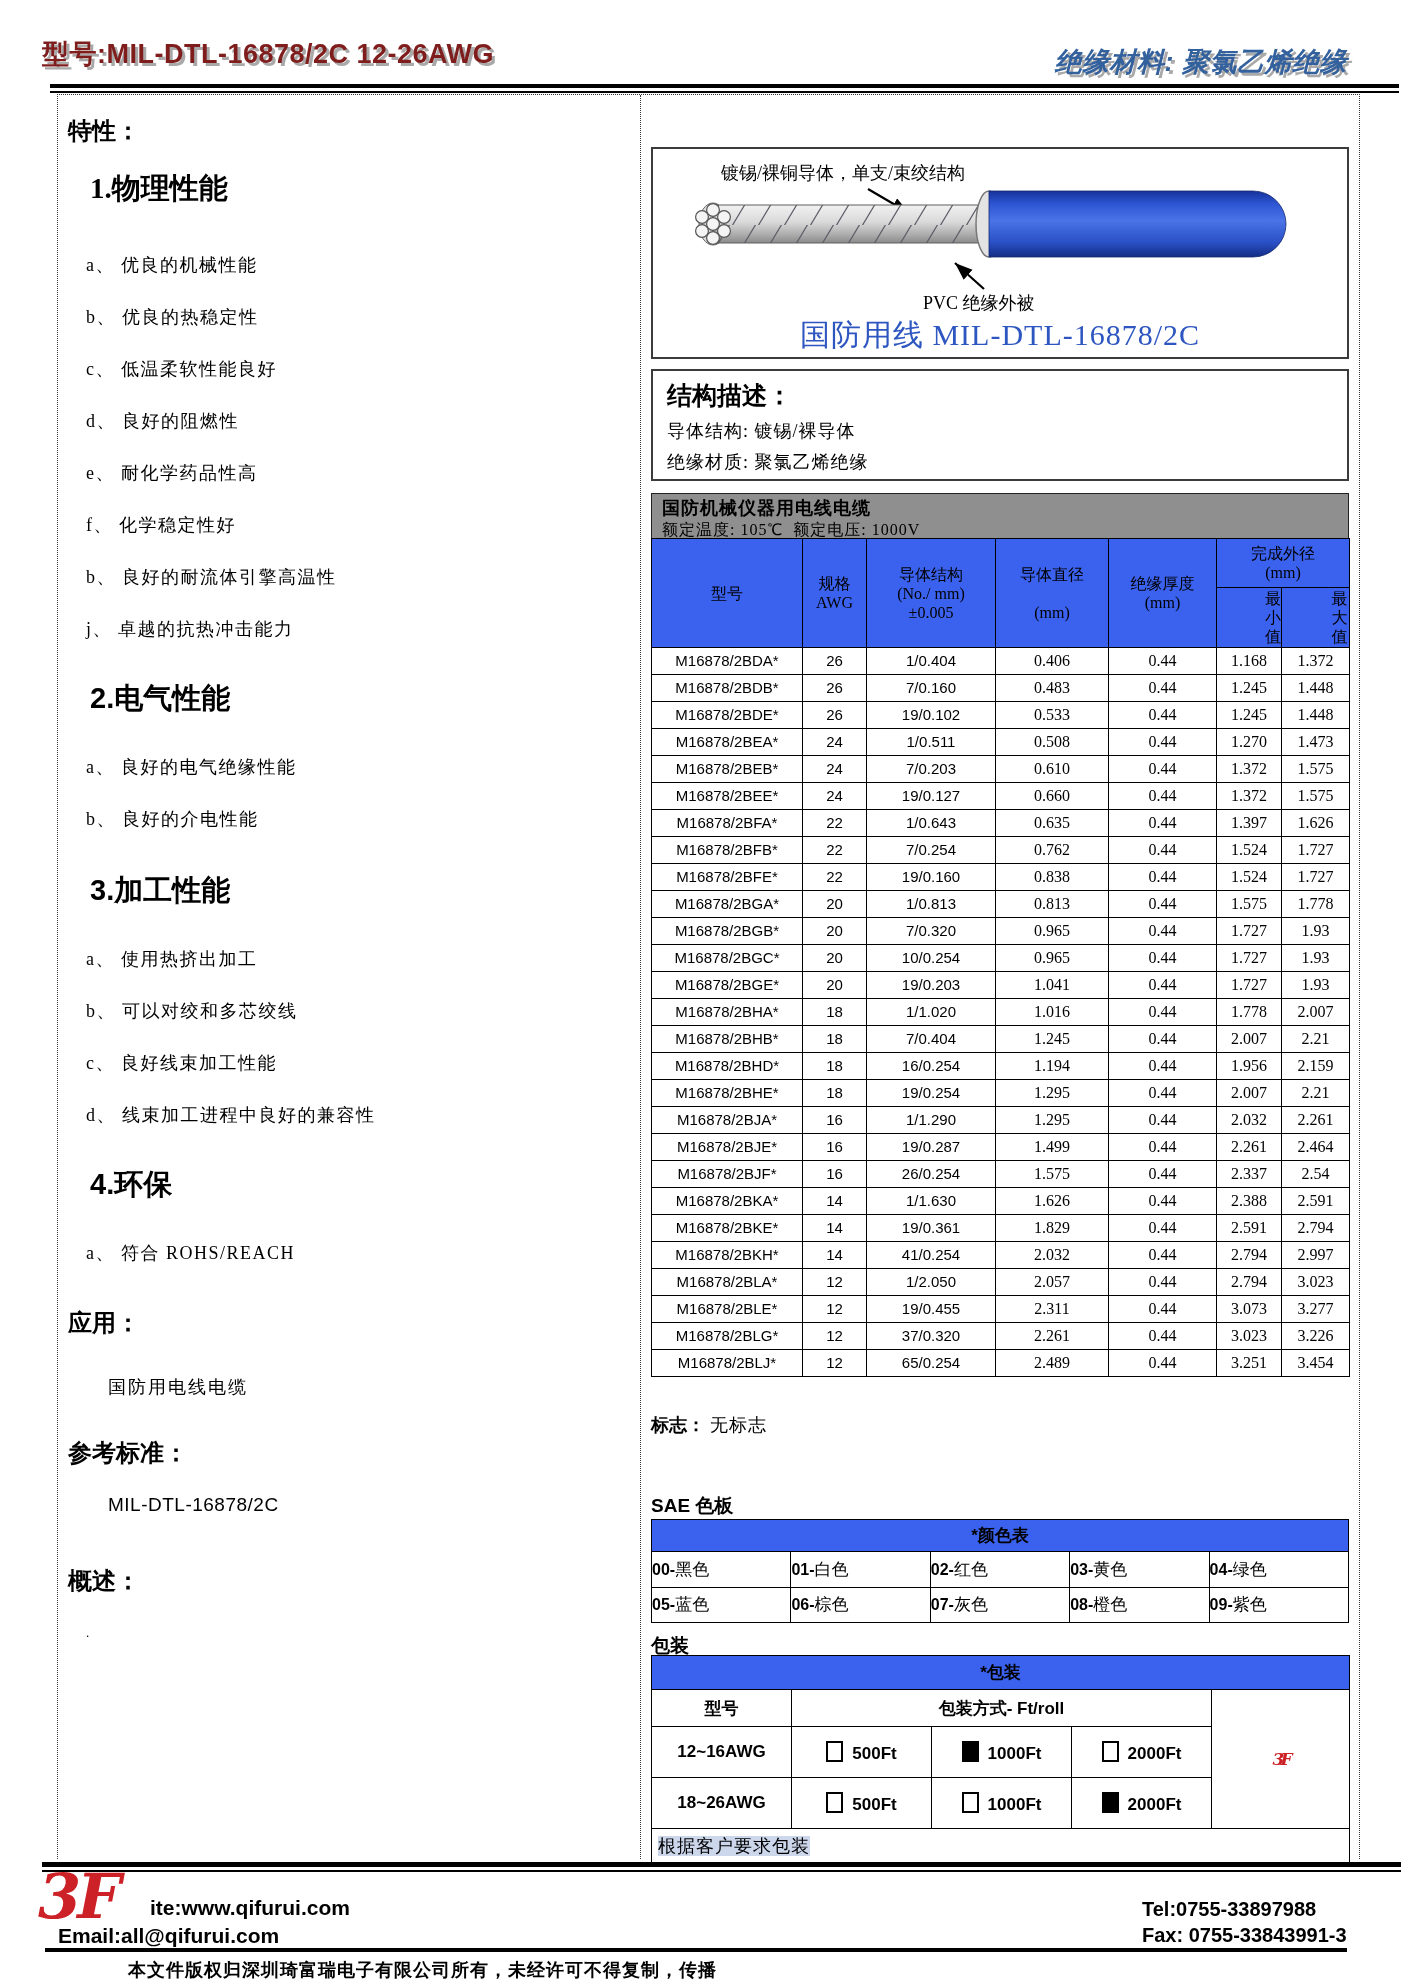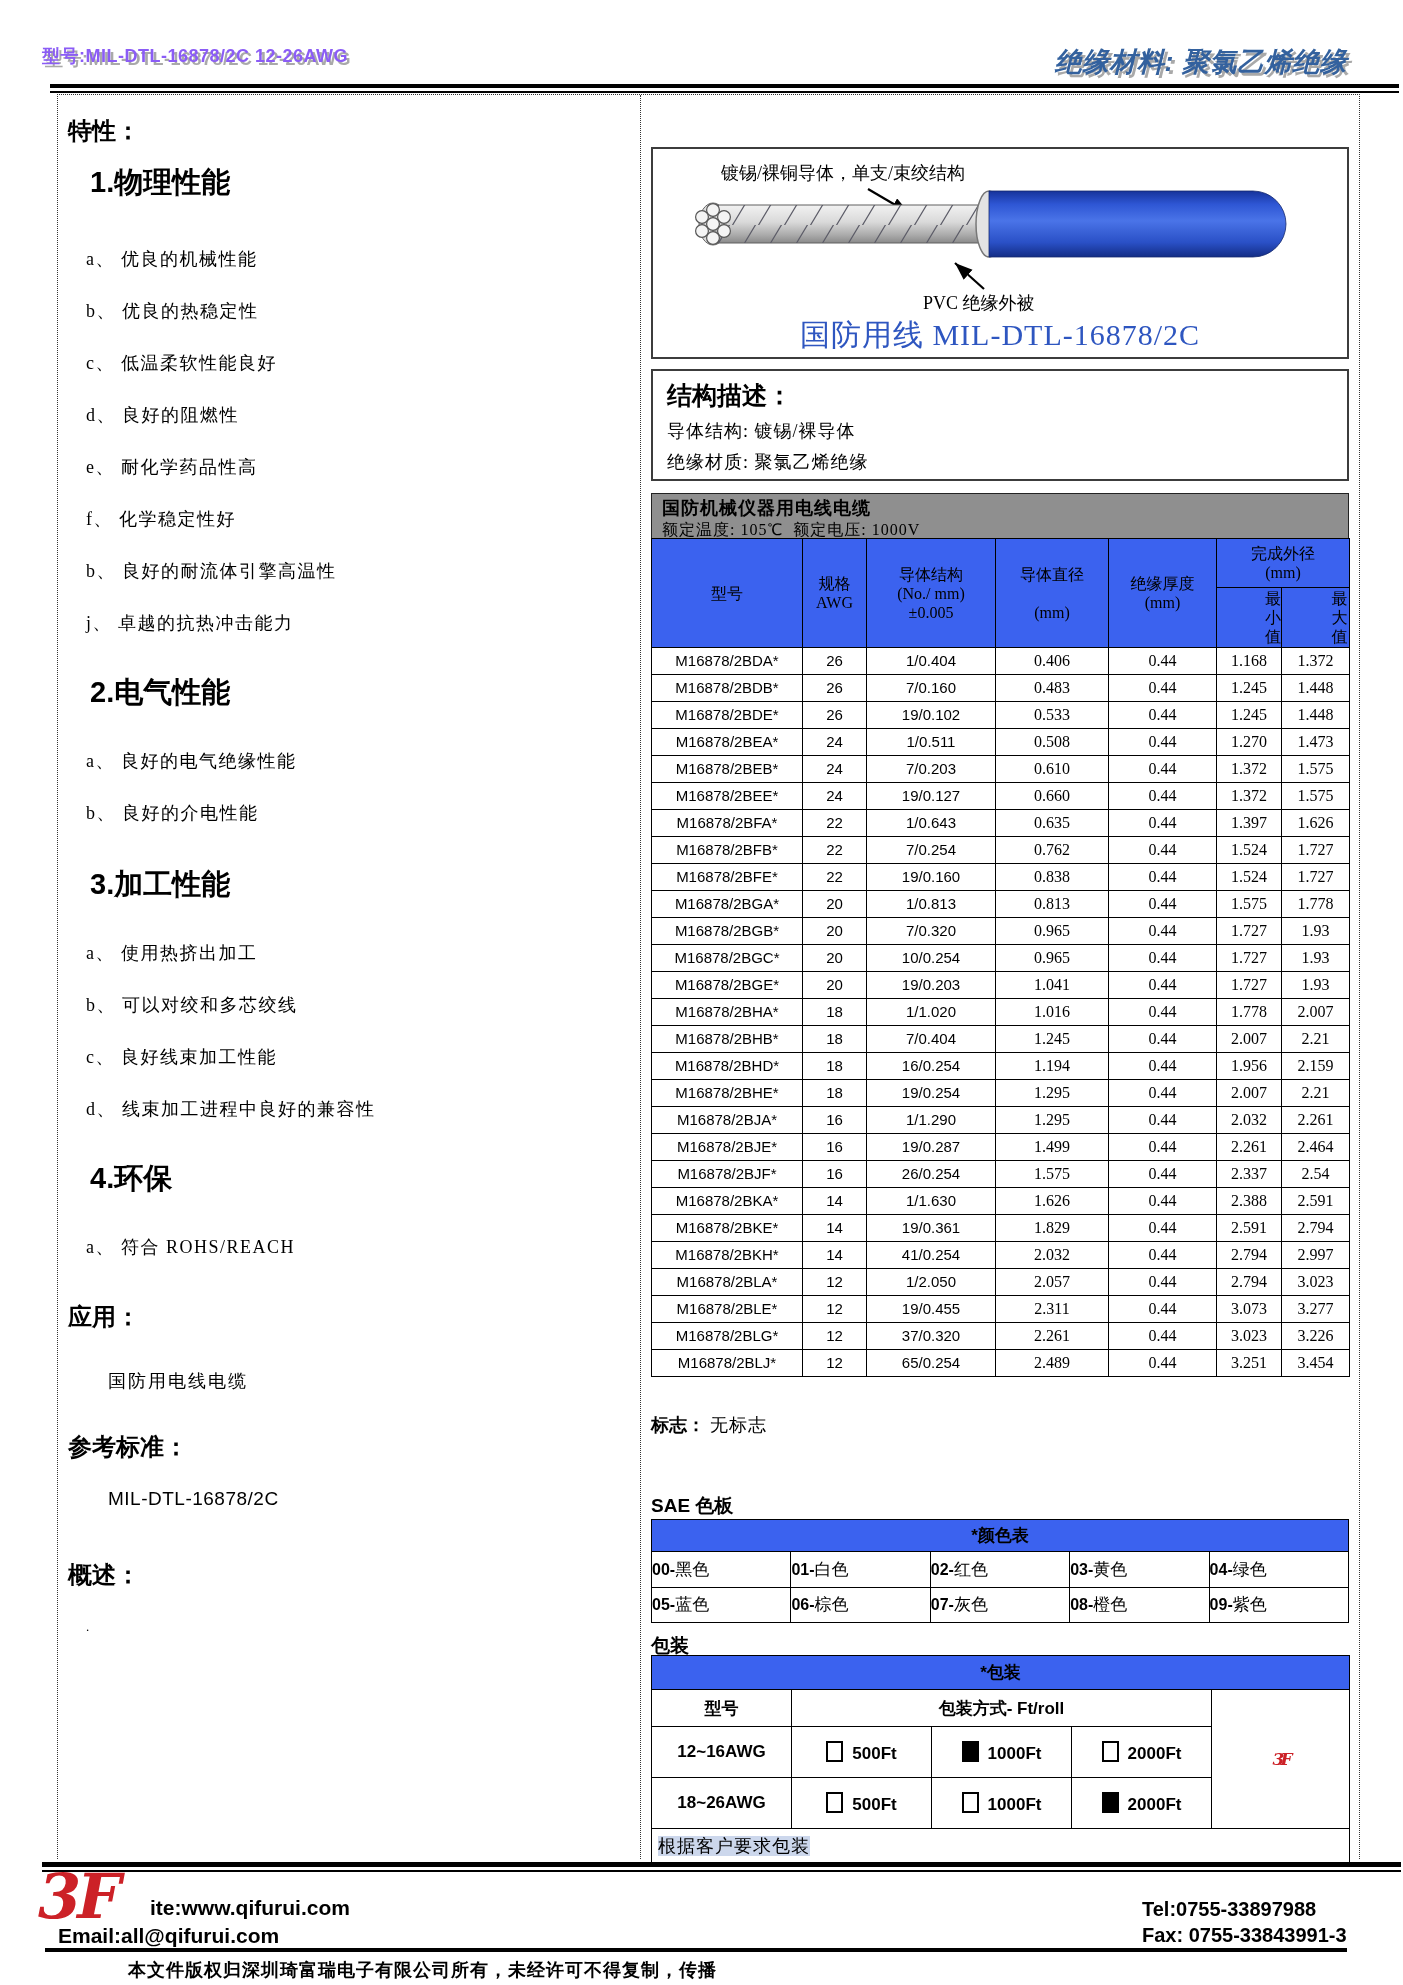--- a/index.html
+++ b/index.html
@@ -1,37 +1,37 @@
 <!DOCTYPE html>
 <html><head>
 <meta charset="utf-8">
 <style>
   html,body{margin:0;padding:0;}
   body{width:1403px;height:1985px;position:relative;background:#ffffff;
        font-family:"Liberation Sans",sans-serif;color:#000;overflow:hidden;}
 
   
-  .hdr-left{position:absolute;left:42px;top:44px;font-size:18px;font-weight:bold;
-            color:#8b5cf6;text-shadow:3px 3px 0 #a9a9a9;letter-spacing:0.5px;}
+  .hdr-left{position:absolute;left:42px;top:36px;font-size:27px;font-weight:bold;
+            color:#7f1d1d;text-shadow:3px 3px 0 #a9a9a9;letter-spacing:0.5px;}
   .hdr-right{position:absolute;right:56px;top:44px;font-size:27px;font-weight:bold;
              color:#33619e;text-shadow:3px 3px 0 #a9a9a9;letter-spacing:0.5px;font-style:italic;}
   .hdr-rule{position:absolute;left:50px;right:4px;top:84px;height:3px;
             border-top:4px solid #000;border-bottom:2px solid #000;}
 
   
   .content{position:absolute;left:57px;top:94px;width:1301px;height:1764px;
            border-left:1px dotted #333;border-right:1px dotted #333;border-top:1px dotted #333;}
   .leftcol{position:absolute;left:0;top:0;width:583px;height:100%;box-sizing:border-box;
            border-right:1px dotted #333;padding:18px 0 0 10px;}
   .rightcol{position:absolute;left:584px;top:0;width:717px;height:100%;}
 
   
   .f-title{font-size:24px;font-weight:bold;margin:2px 0 0 0;}
   .sec-h{font-size:29px;font-weight:bold;margin-left:22px;}
-  .sec-h.s1{margin-top:16px;}
+  .sec-h.s1{margin-top:22px;font-family:Liberation Serif, serif;}
   .sec-h.s2{margin-top:24px;}
   .sec-h.s3{margin-top:26px;}
   .sec-h.s4{margin-top:24px;}
   ul.items{list-style:none;margin:0;padding:0;}
   ul.items.phys{margin-top:30px;}
   ul.items.elec{margin-top:22px;}
   ul.items.proc{margin-top:22px;}
   ul.items.env{margin-top:22px;}
   li.item{height:52px;display:flex;align-items:center;margin-left:18px;
           font-family:"Liberation Serif",serif;font-size:18px;letter-spacing:1.5px;}

